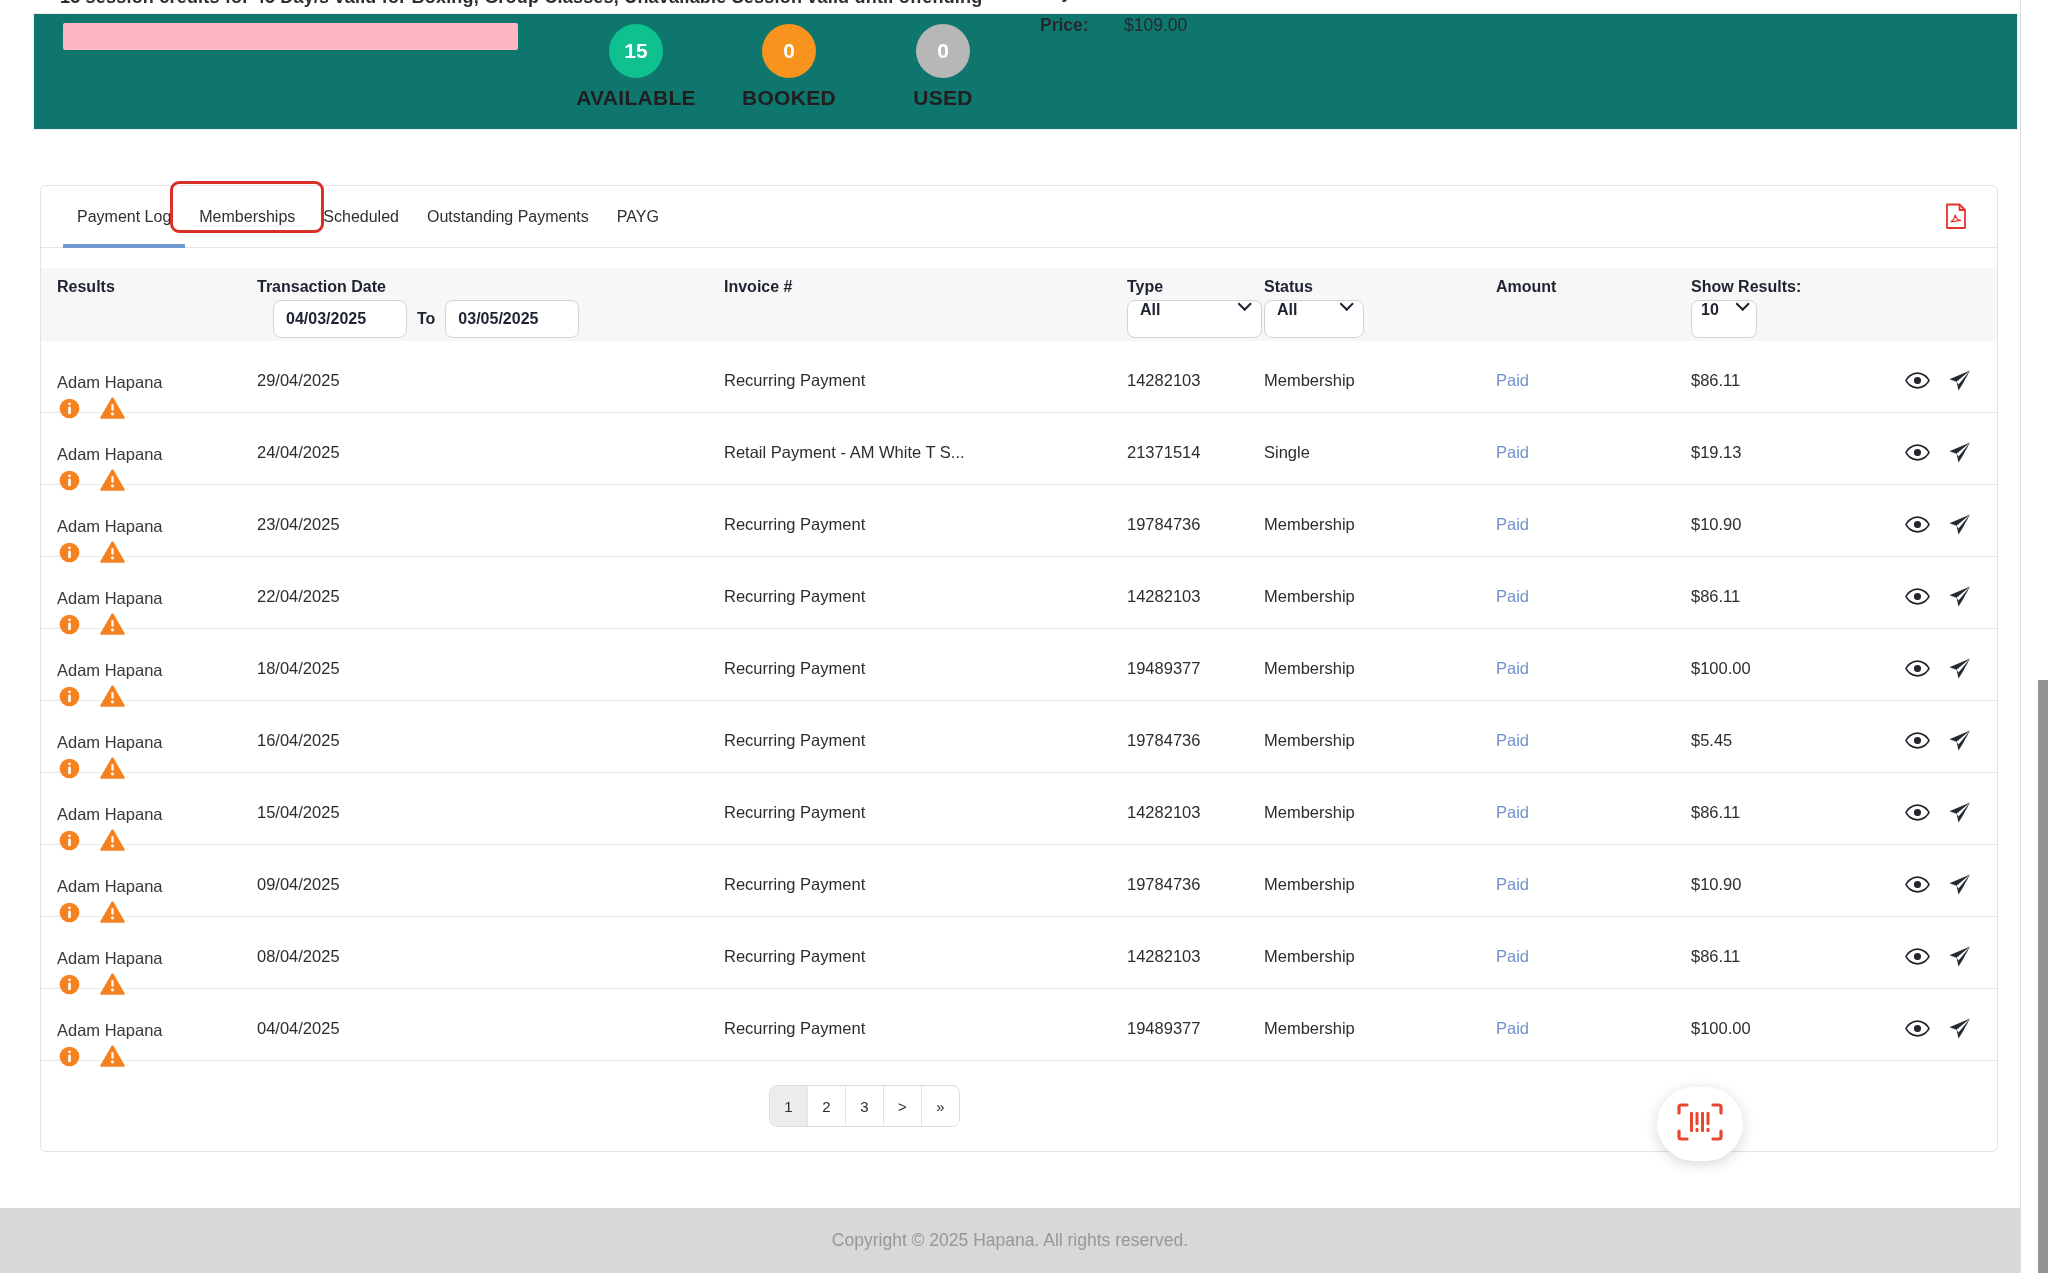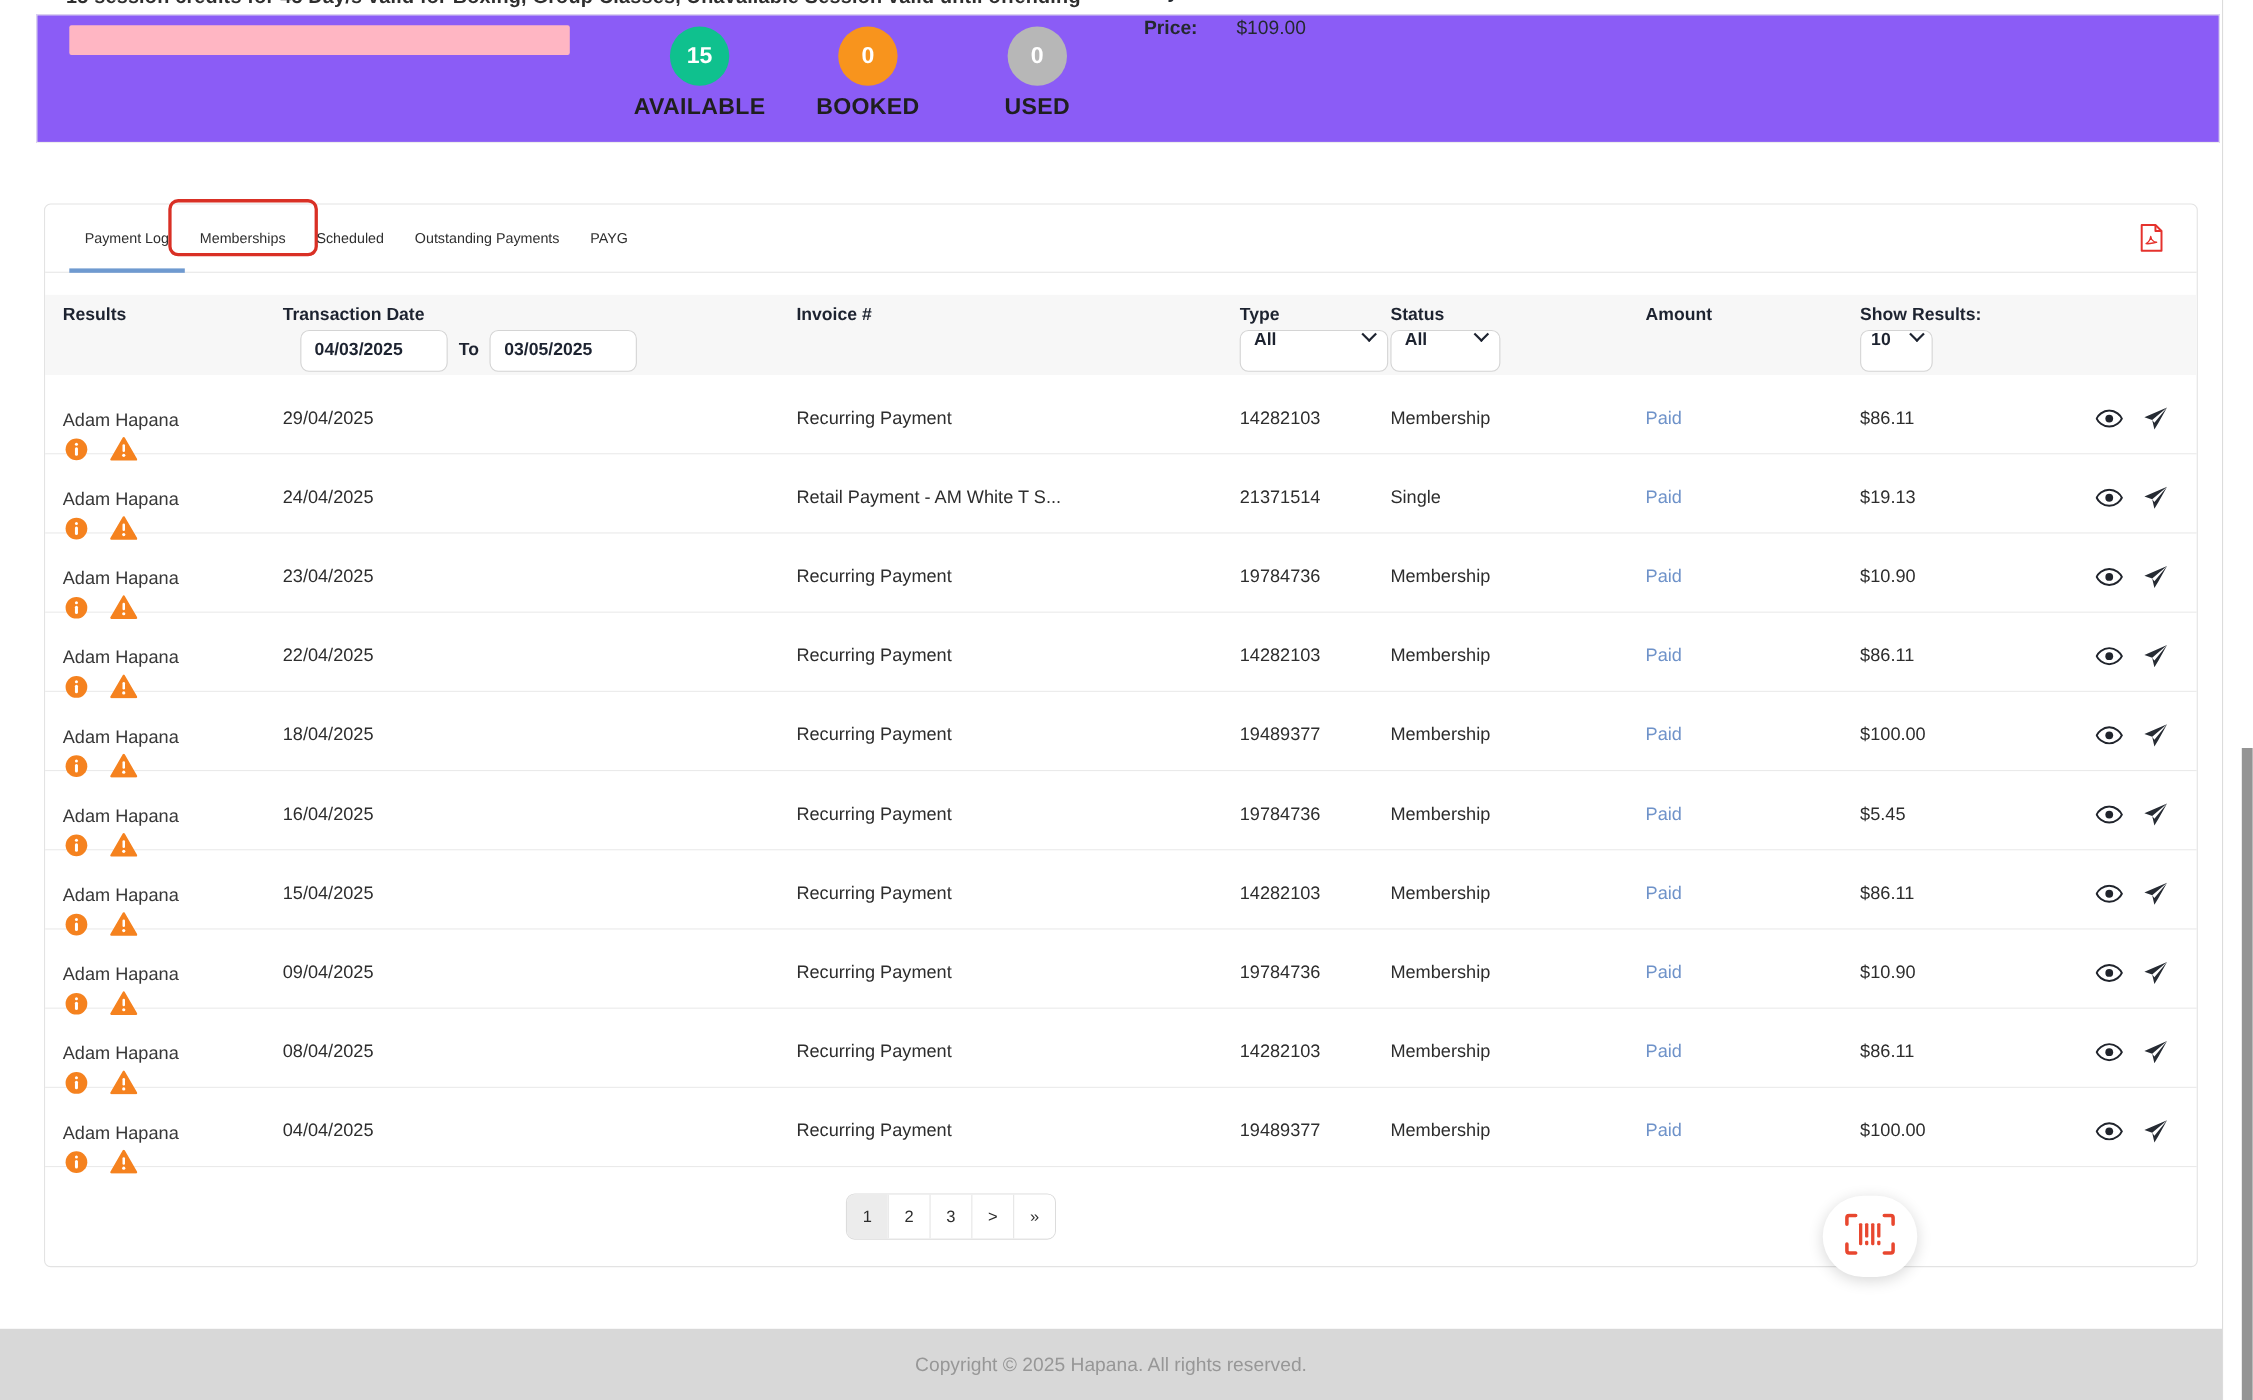--- a/index.html
+++ b/index.html
@@ -4,41 +4,41 @@
 <style>
   html,body{margin:0;padding:0;}
   body{
     width:2048px;height:1273px;position:relative;overflow:hidden;
     background:#ffffff;font-family:"Liberation Sans",sans-serif;color:#2d2d2d;
   }
   
   .top-note{position:absolute;left:60px;top:-13px;font-size:18px;font-weight:600;
     color:#2e2e2e;white-space:nowrap;letter-spacing:.2px;}
   .top-card{position:absolute;left:33px;top:13px;width:1985px;height:117px;
-    background:#8b5cf6;border:1px solid #ededed;box-sizing:border-box;}
+    background:#0f766e;border:1px solid #ededed;box-sizing:border-box;}
   .progress-bar{position:absolute;left:29px;top:9px;width:455px;height:27px;
     background:#ffb6c3;border-radius:2px;}
   .stat{position:absolute;top:10px;width:140px;text-align:center;}
   .stat-available{left:532px}.stat-booked{left:685px}.stat-used{left:839px}
   .bubble{width:54px;height:54px;border-radius:50%;margin:0 auto;color:#fff;
     font-weight:700;font-size:21px;display:flex;align-items:center;justify-content:center;}
   .bubble-available{background:#0fc18e}.bubble-booked{background:#f8941d}.bubble-used{background:#b7b7b7}
   .stat-label{margin-top:8px;font-weight:700;font-size:21px;color:#1f1f1f;letter-spacing:.3px;}
   .kv{position:absolute;font-size:17.5px;color:#24292f;white-space:nowrap;}
   .kv .k{font-weight:700;margin-left:40px;}
   .kv .v{position:absolute;left:124px;font-weight:400;}
   .kv-date{left:1000px;top:-18px;}
   .kv-price{left:1000px;top:15px;}
 
   
   .main-card{position:absolute;left:40px;top:185px;width:1958px;height:967px;
     background:#fff;border:1px solid #e3e3e3;border-radius:6px;box-sizing:border-box;}
   .tabbar{display:flex;align-items:stretch;height:61px;border-bottom:1px solid #e6e6e6;
     padding:0 16px 0 22px;}
-  .tab{display:flex;align-items:center;padding:0 14px;font-size:13px;color:#2f2f2f;
+  .tab{display:flex;align-items:center;padding:0 14px;font-size:16px;color:#2f2f2f;
     position:relative;cursor:pointer;white-space:nowrap;}
   .tab.active::after{content:'';position:absolute;left:0;right:0;bottom:-1px;height:4px;
     background:#6f9ad0;}
   .tab.highlighted::before{content:'';position:absolute;inset:-5px -15px 14px -15px;
     border:3px solid #d93025;border-radius:9px;pointer-events:none;}
   .pdf-btn{margin-left:auto;align-self:center;margin-right:14px;cursor:pointer;display:flex;}
 
   .grid{display:grid;grid-template-columns:200px 467px 403px 137px 232px 195px 130px 1fr;
     padding-left:16px;box-sizing:border-box;}
   .thead{position:absolute;left:0;top:82px;width:100%;height:73px;background:#f7f7f7;}

